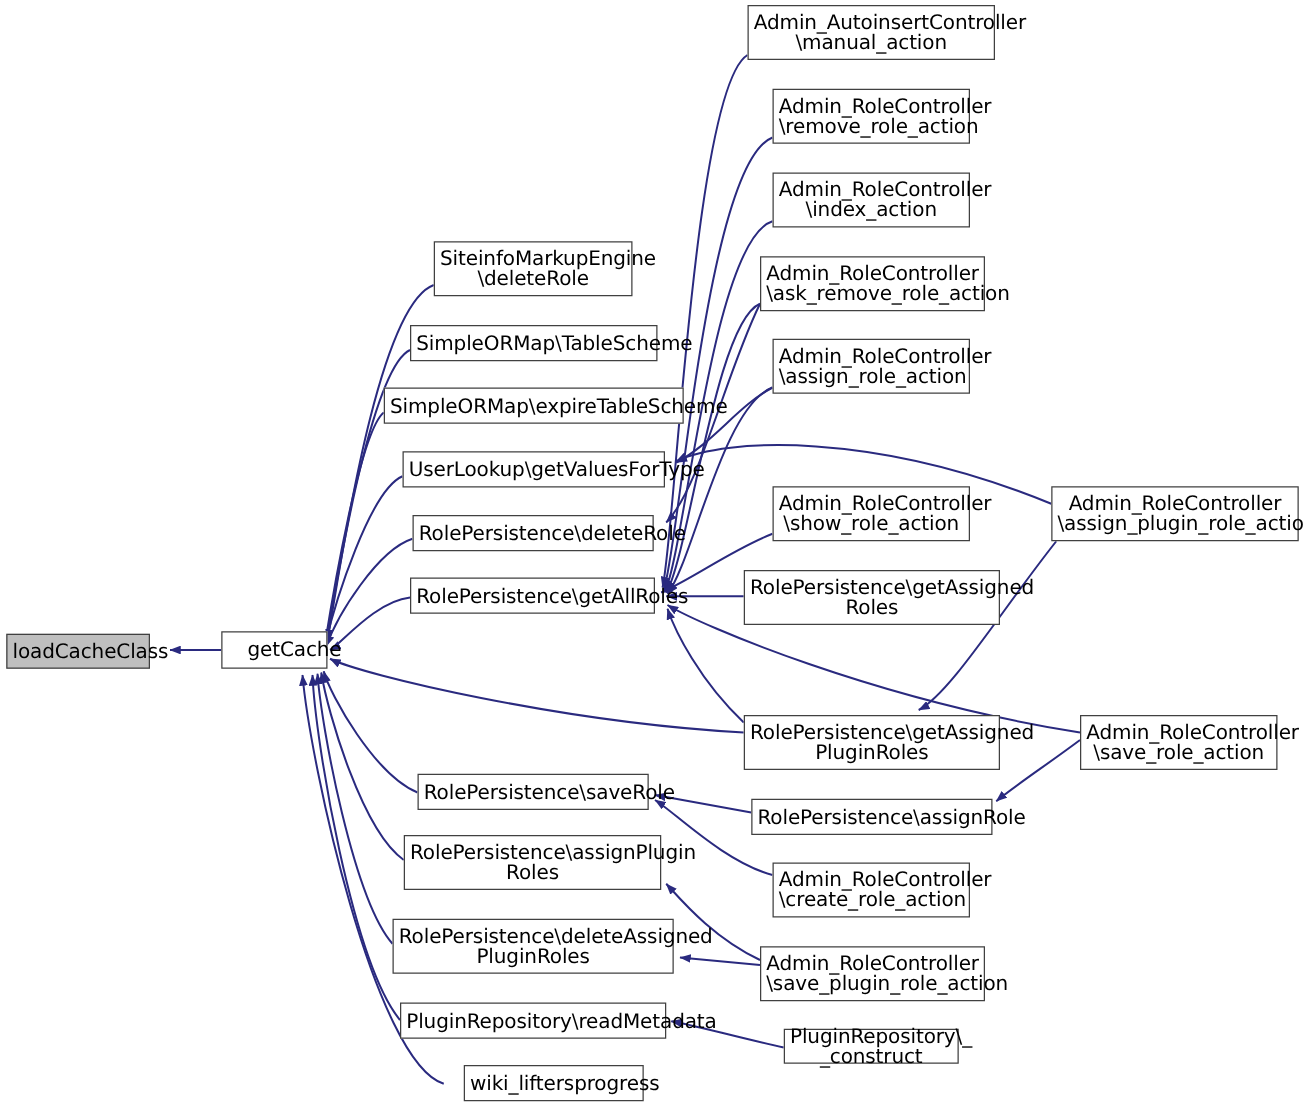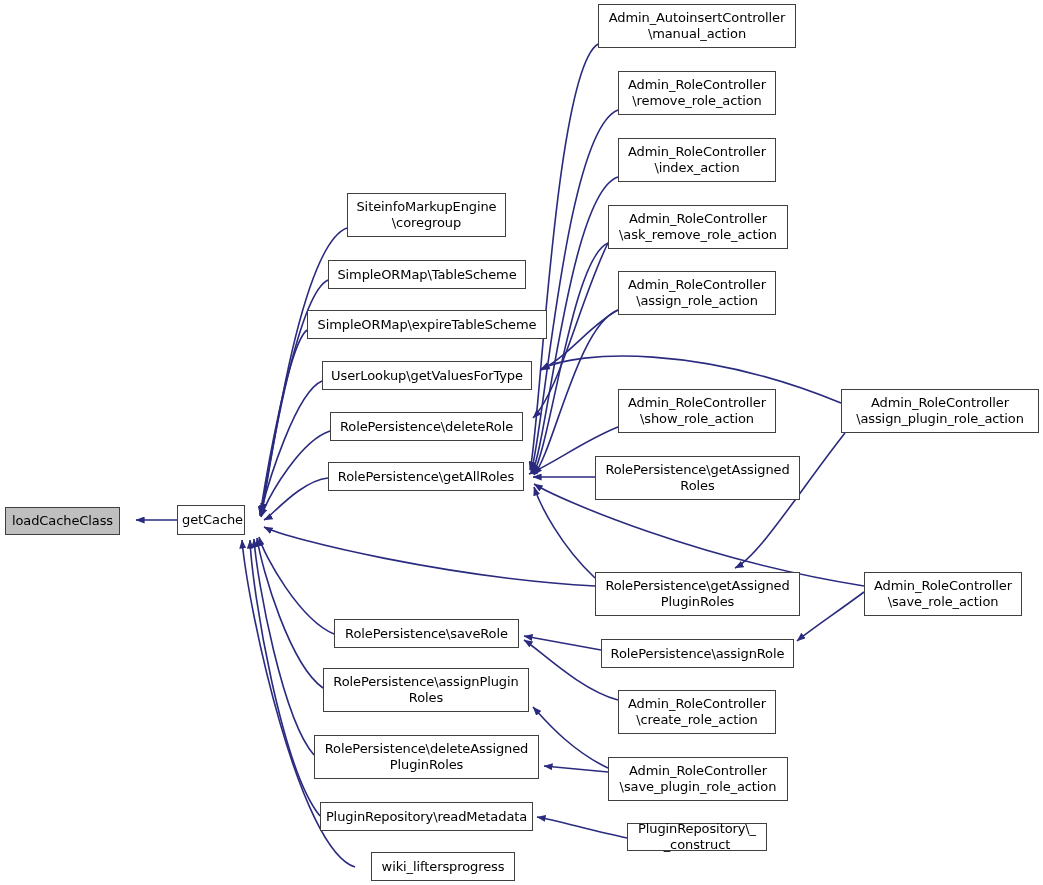--- a/index.html
+++ b/index.html
@@ -30,21 +30,21 @@
     top: 0;
     width: 1043px;
     height: 885px;
   }
   .node {
     position: absolute;
     box-sizing: border-box;
     border: 1px solid #404040;
     background: #ffffff;
     color: #000000;
-    font-size: 13px;
+    font-size: 16px;
     line-height: 16px;
     display: flex;
     align-items: center;
     justify-content: center;
     text-align: center;
     letter-spacing: -0.1px;
     white-space: pre-line;
     cursor: default;
   }
   .node.root {
@@ -100,23 +100,23 @@
         <path d="M 601,650 L 524,636" fill="none" stroke="#2a2a7f" stroke-width="1.6" marker-end="url(#arrowhead)"></path>
         <path d="M 618,700 C 580,690 540,650 524,640" fill="none" stroke="#2a2a7f" stroke-width="1.6" marker-end="url(#arrowhead)"></path>
         <path d="M 608,768 C 570,750 545,720 533,707" fill="none" stroke="#2a2a7f" stroke-width="1.6" marker-end="url(#arrowhead)"></path>
         <path d="M 608,772 L 544,766" fill="none" stroke="#2a2a7f" stroke-width="1.6" marker-end="url(#arrowhead)"></path>
         <path d="M 627,838 C 590,830 555,820 537,817" fill="none" stroke="#2a2a7f" stroke-width="1.6" marker-end="url(#arrowhead)"></path>
       </g>
   </svg>
 
   <div id="node-layer">
       <div class="node root" style="left: 5px; top: 507px; width: 115px; height: 28px;"><span class="label">loadCacheClass</span></div>
-      <div class="node" style="left: 177px; top: 505px; width: 68px; height: 30px;"><span class="label">getCache</span></div>
+      <div class="node" style="left: 177px; top: 505px; width: 85px; height: 30px; padding-left: 16px;"><span class="label">getCache</span></div>
       <div class="node" style="left: 347px; top: 193px; width: 159px; height: 44px;"><span class="label">SiteinfoMarkupEngine
-\coregroup</span></div>
+\deleteRole</span></div>
       <div class="node" style="left: 307px; top: 310px; width: 240px; height: 29px;"><span class="label">SimpleORMap\expireTableScheme</span></div>
       <div class="node" style="left: 328px; top: 260px; width: 198px; height: 29px;"><span class="label">SimpleORMap\TableScheme</span></div>
       <div class="node" style="left: 322px; top: 361px; width: 210px; height: 29px;"><span class="label">UserLookup\getValuesForType</span></div>
       <div class="node" style="left: 330px; top: 412px; width: 193px; height: 29px;"><span class="label">RolePersistence\deleteRole</span></div>
       <div class="node" style="left: 328px; top: 462px; width: 196px; height: 29px;"><span class="label">RolePersistence\getAllRoles</span></div>
       <div class="node" style="left: 334px; top: 619px; width: 185px; height: 29px;"><span class="label">RolePersistence\saveRole</span></div>
       <div class="node" style="left: 323px; top: 668px; width: 206px; height: 44px;"><span class="label">RolePersistence\assignPlugin
 Roles</span></div>
       <div class="node" style="left: 314px; top: 735px; width: 225px; height: 44px;"><span class="label">RolePersistence\deleteAssigned
 PluginRoles</span></div>

